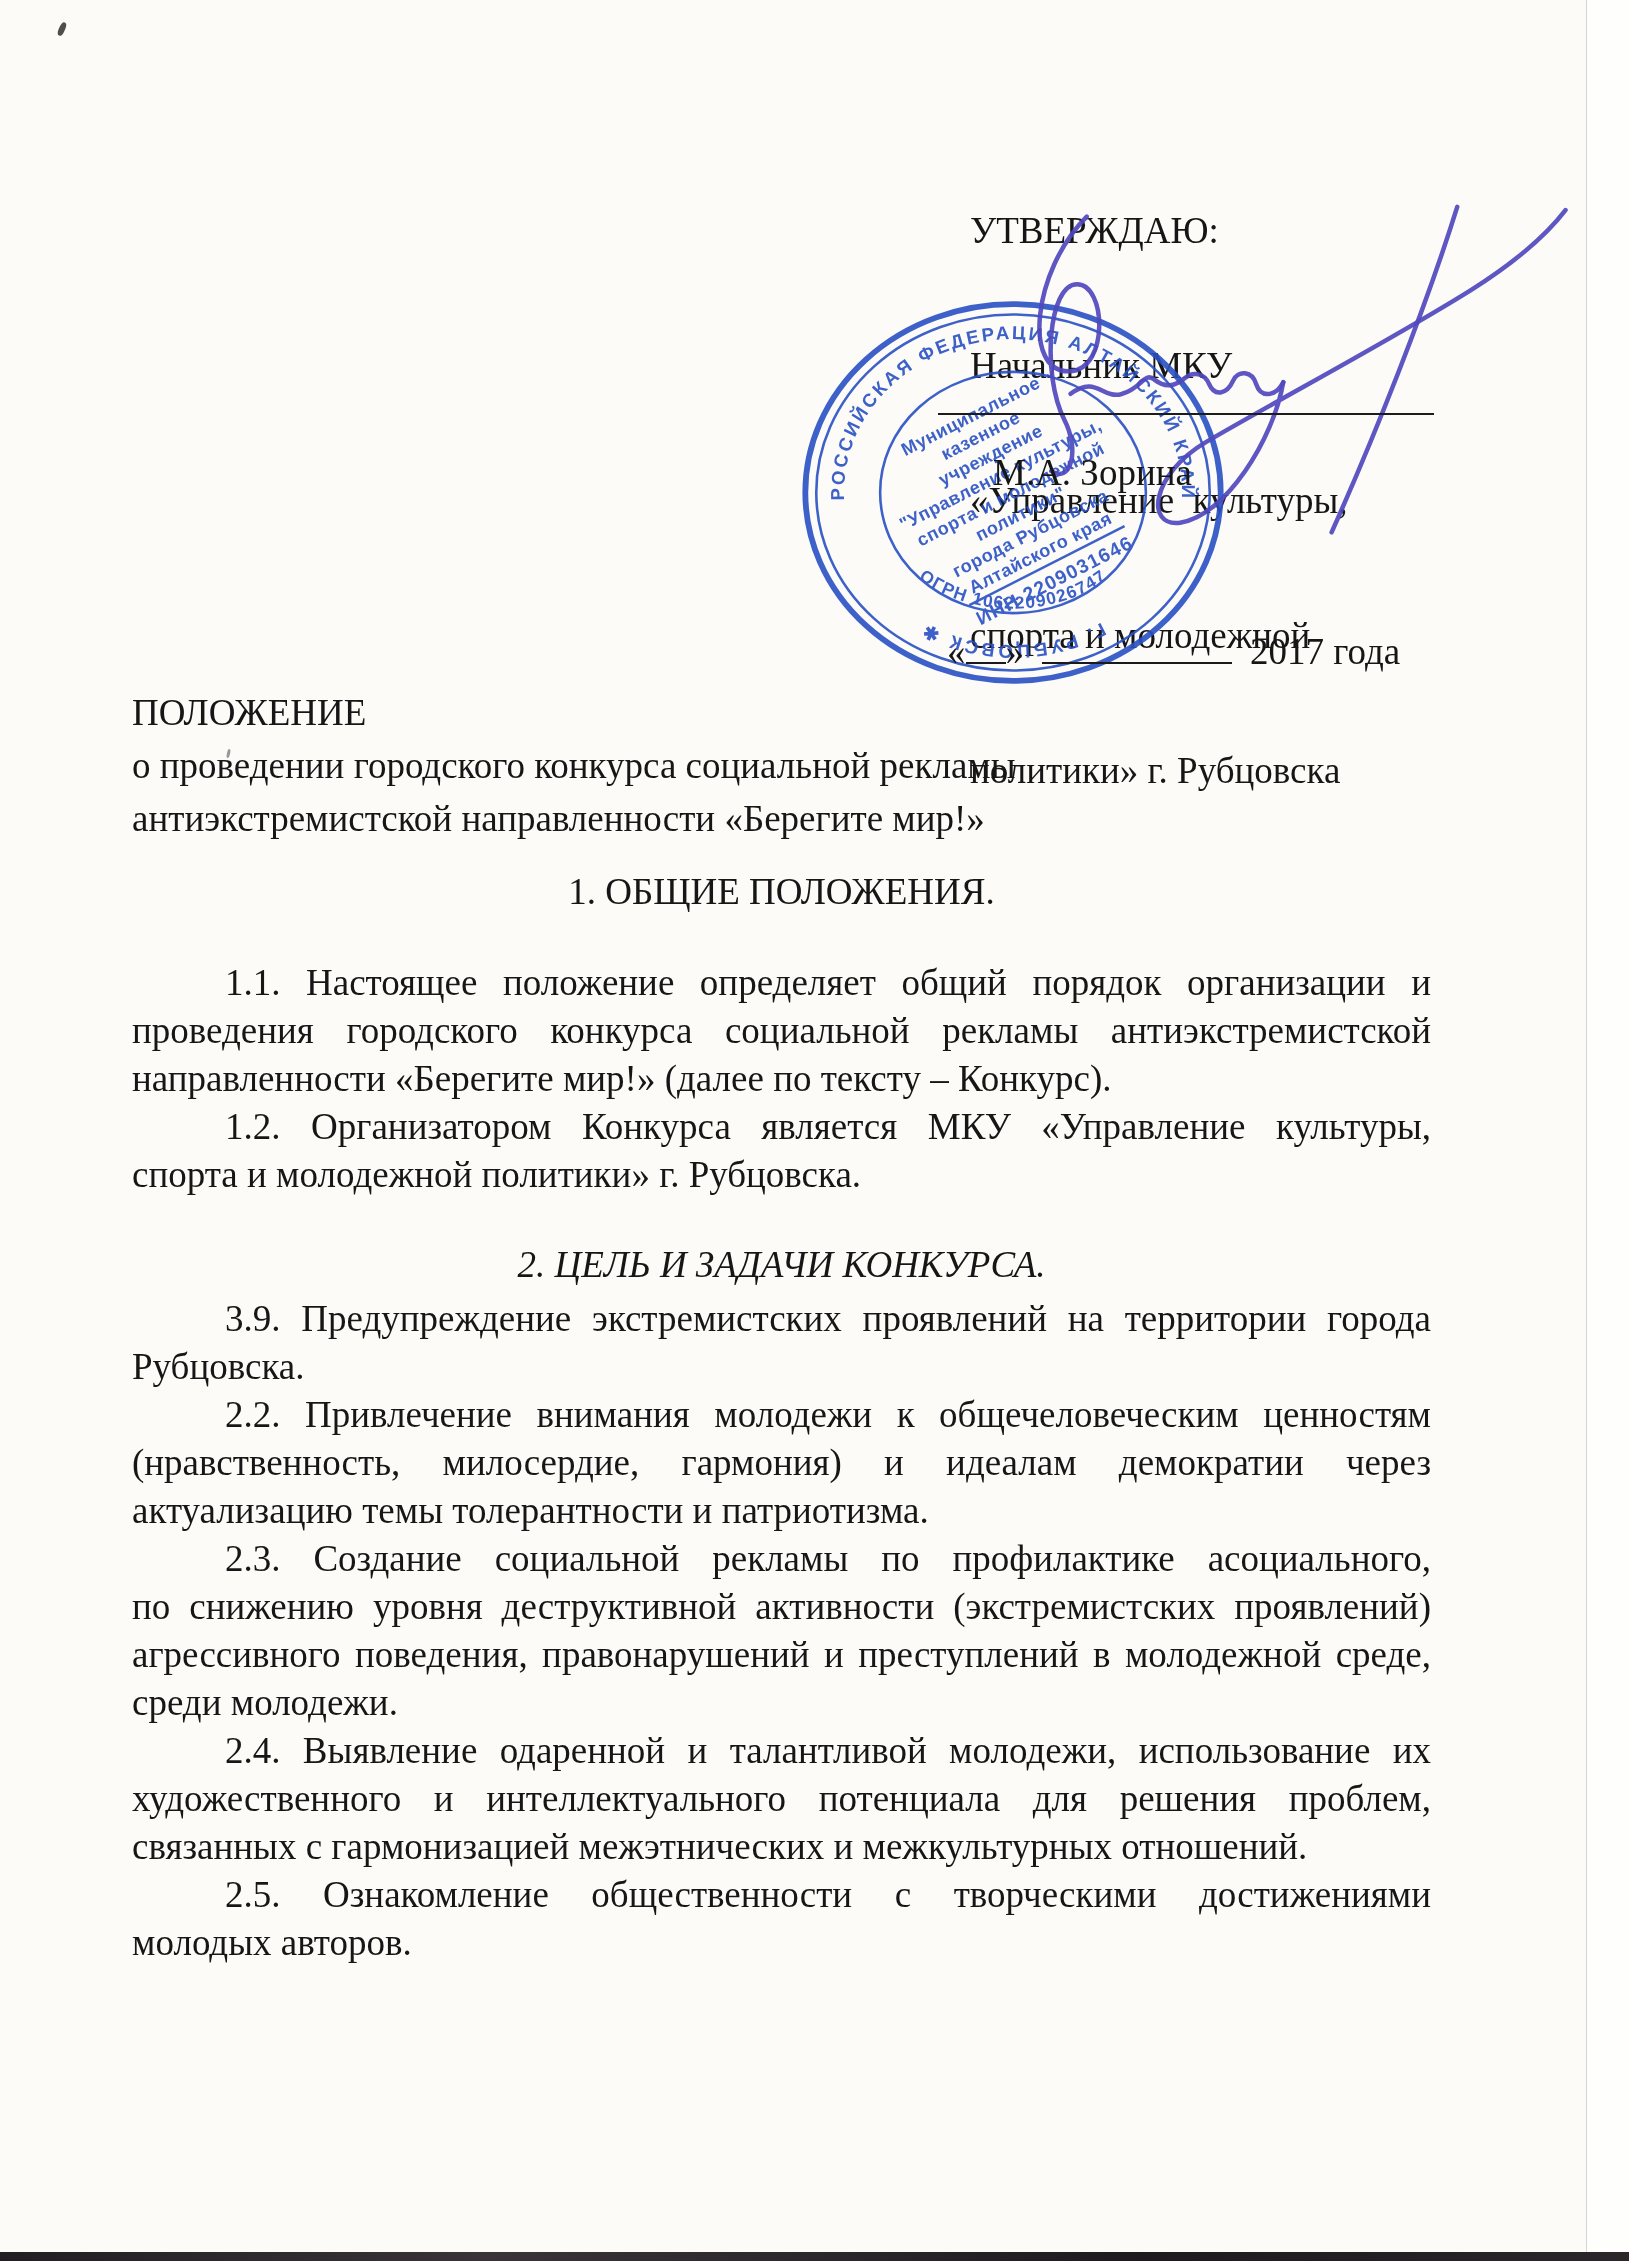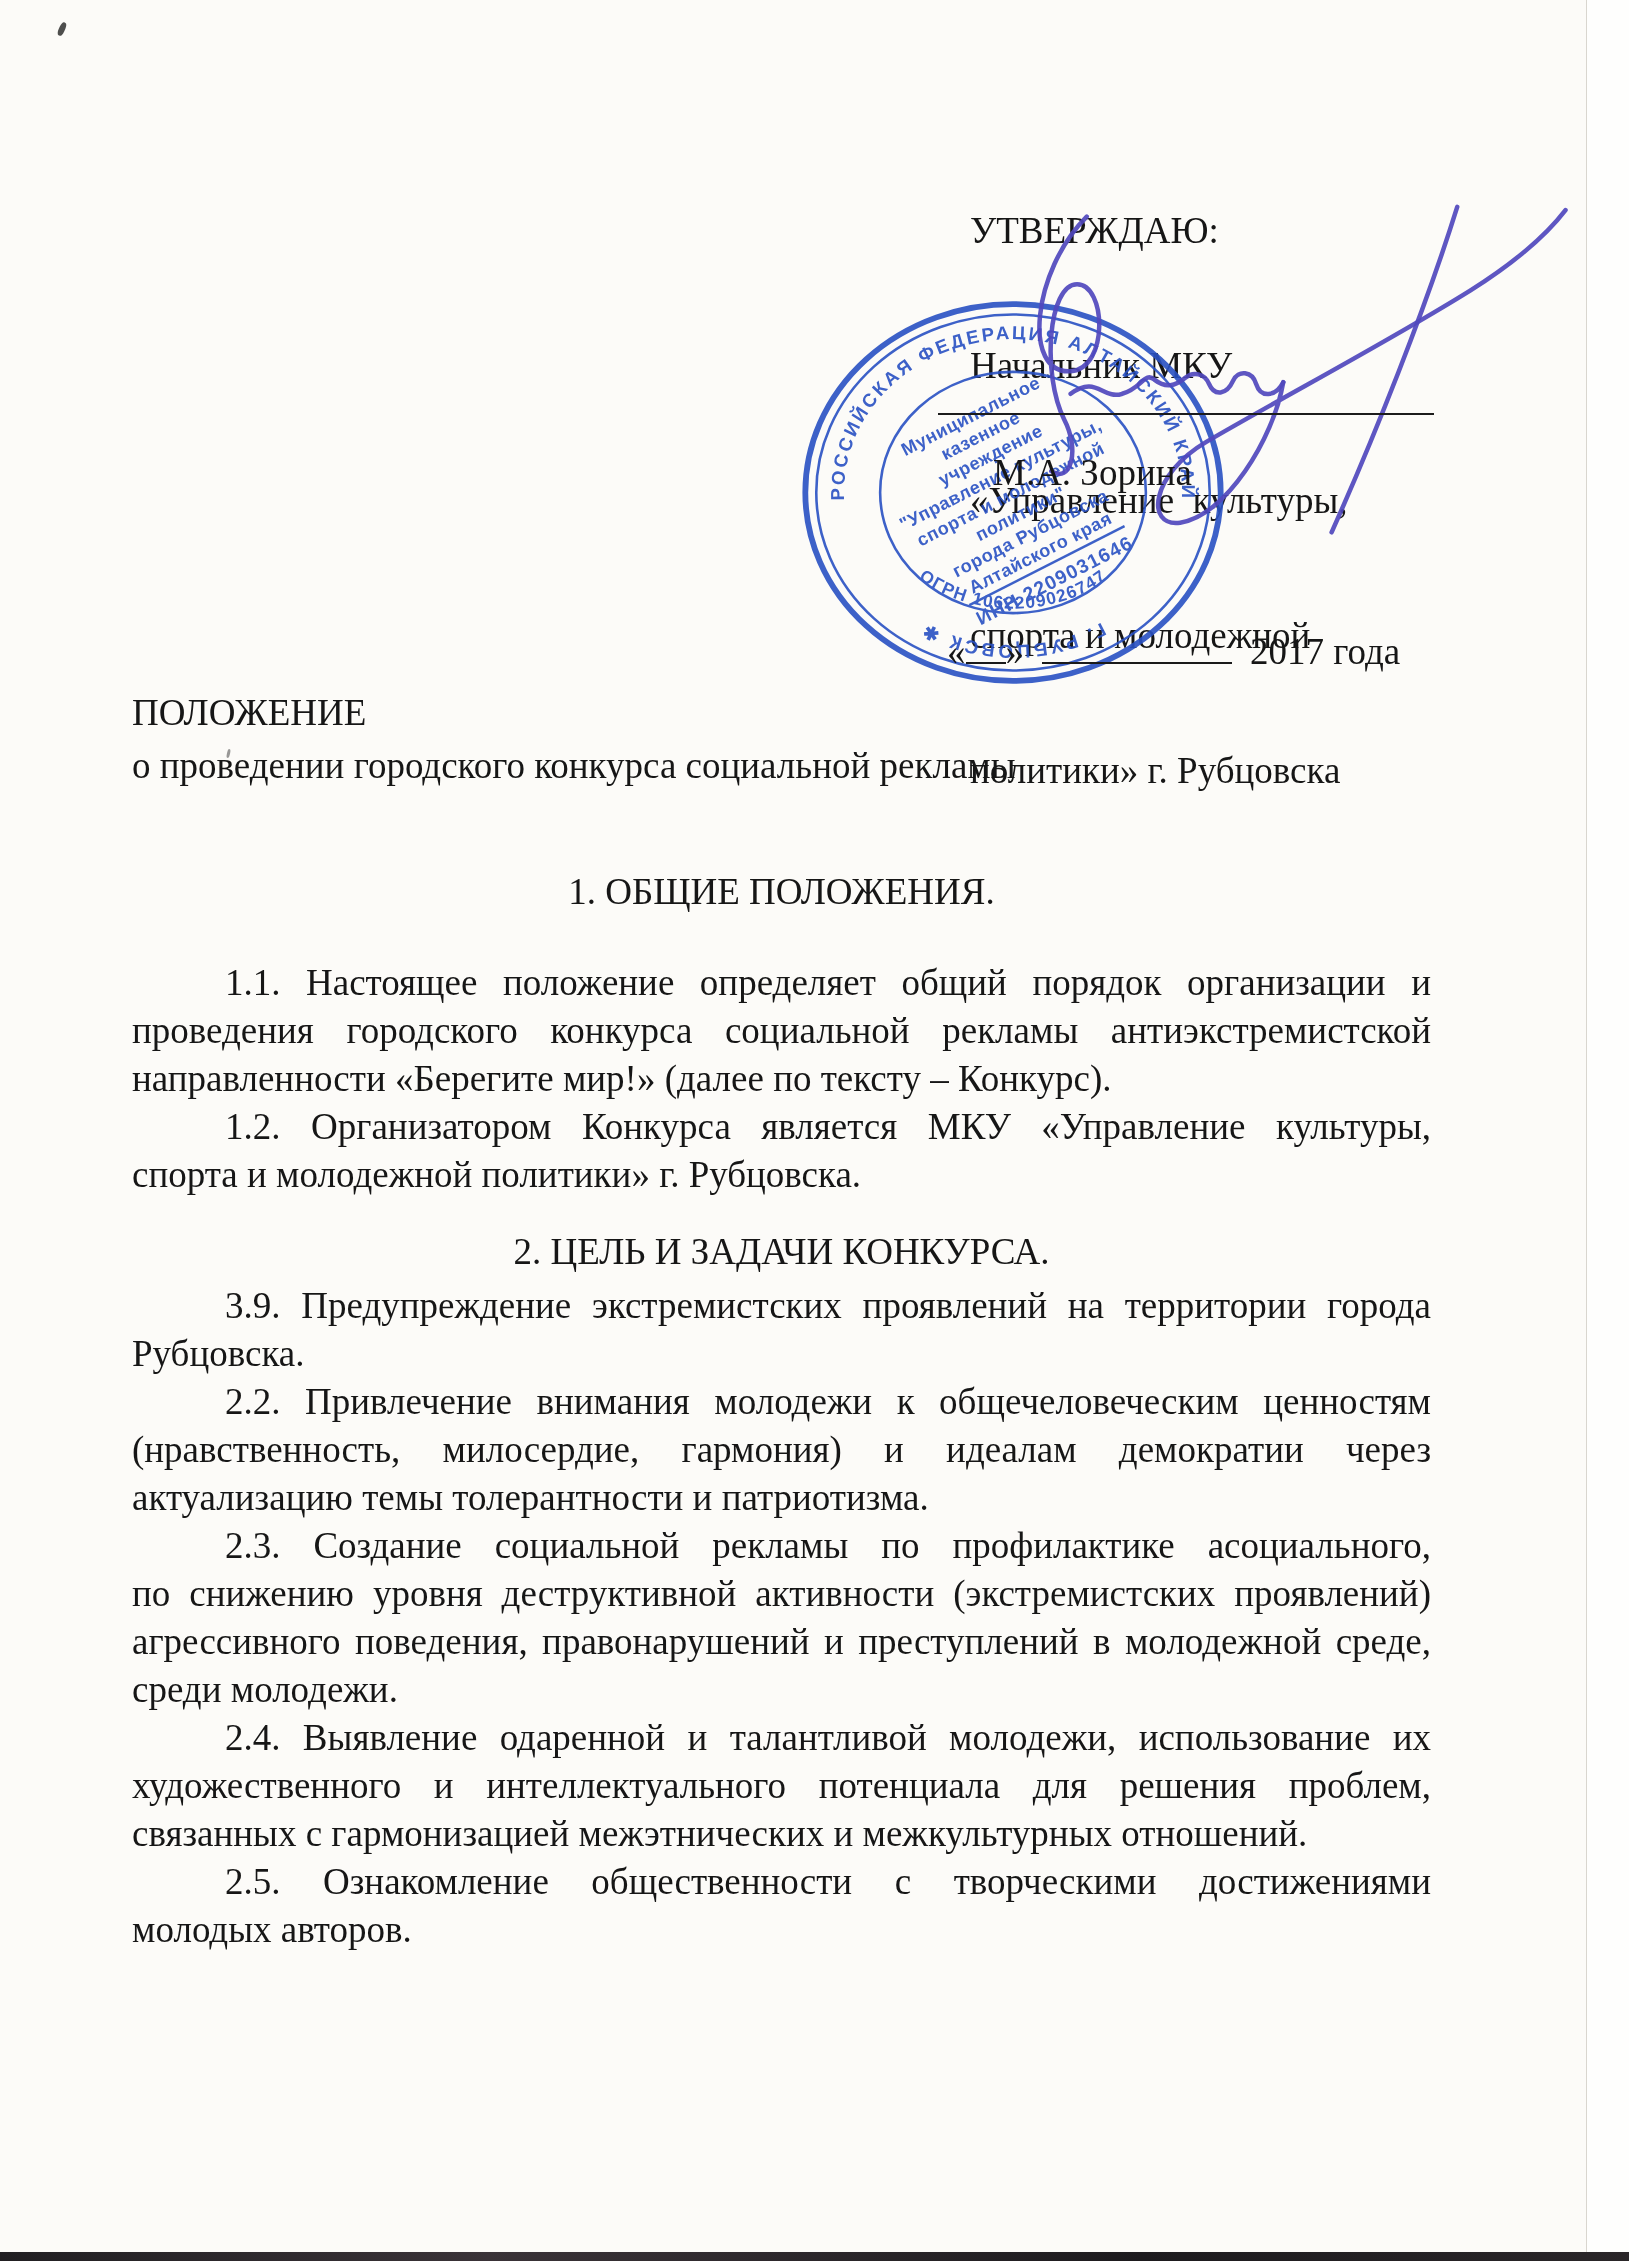--- a/index.html
+++ b/index.html
@@ -44,21 +44,21 @@
   .date-row .u2{width:190px;margin-left:18px;margin-right:18px;}
 
   
   .title-block{position:absolute;left:132px;top:686px;width:1299px;
     text-align:left;font-size:37px;line-height:53px;}
   
   .doc-body{position:absolute;left:132px;top:868px;width:1299px;
     font-size:37px;line-height:48px;}
   .sec-heading{text-align:center;line-height:48px;}
   .sec-heading.h1{margin-bottom:43px;}
-  .sec-heading.h2{margin-top:29px;margin-bottom:6.4px;}
+  .sec-heading.h2{margin-top:42px;margin-bottom:6.4px;font-style:italic;}
   .line{text-align:justify;text-align-last:justify;}
   .line.indent{padding-left:93px;}
   .line.last{text-align-last:left;}
 </style>
 </head>
 <body>
 
 <div class="page">
 
   <div class="approval">
@@ -110,20 +110,21 @@
     <path d="M 930,40 C 880,200 800,400 735,545"></path>
   </svg>
 
   <div class="sig-line"></div>
   <div class="sig-name">М.А. Зорина</div>
   <div class="date-row"><span>«</span><span class="u u1"></span><span>»</span><span class="u u2"></span><span>2017 года</span></div>
 
   <div class="title-block">
     <div>ПОЛОЖЕНИЕ</div>
     <div>о проведении городского конкурса социальной рекламы</div>
+    <div>антиэкстремистской направленности «Берегите мир!»</div>
   </div>
 
   <div class="doc-body">
     <div class="sec-heading h1">1. ОБЩИЕ ПОЛОЖЕНИЯ.</div>
 
     <div class="para">
       <div class="line indent">1.1. Настоящее положение определяет общий порядок организации и</div>
       <div class="line">проведения городского конкурса социальной рекламы антиэкстремистской</div>
       <div class="line last">направленности «Берегите мир!»  (далее по тексту – Конкурс).</div>
     </div>

